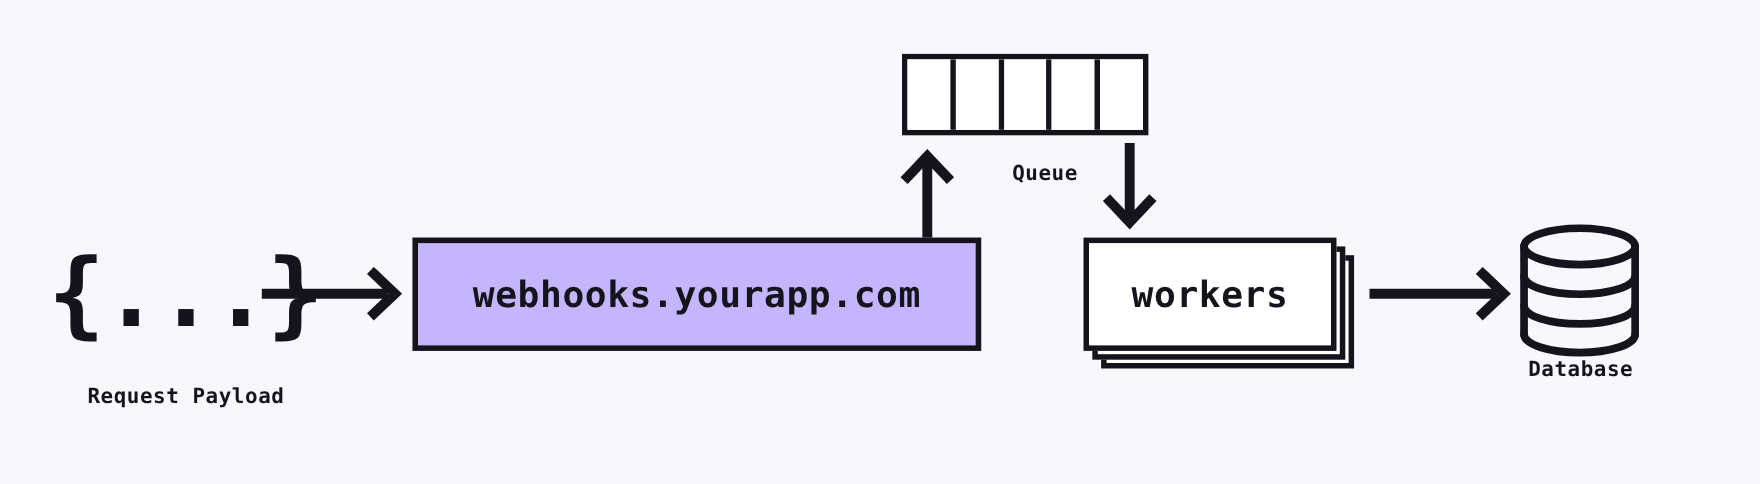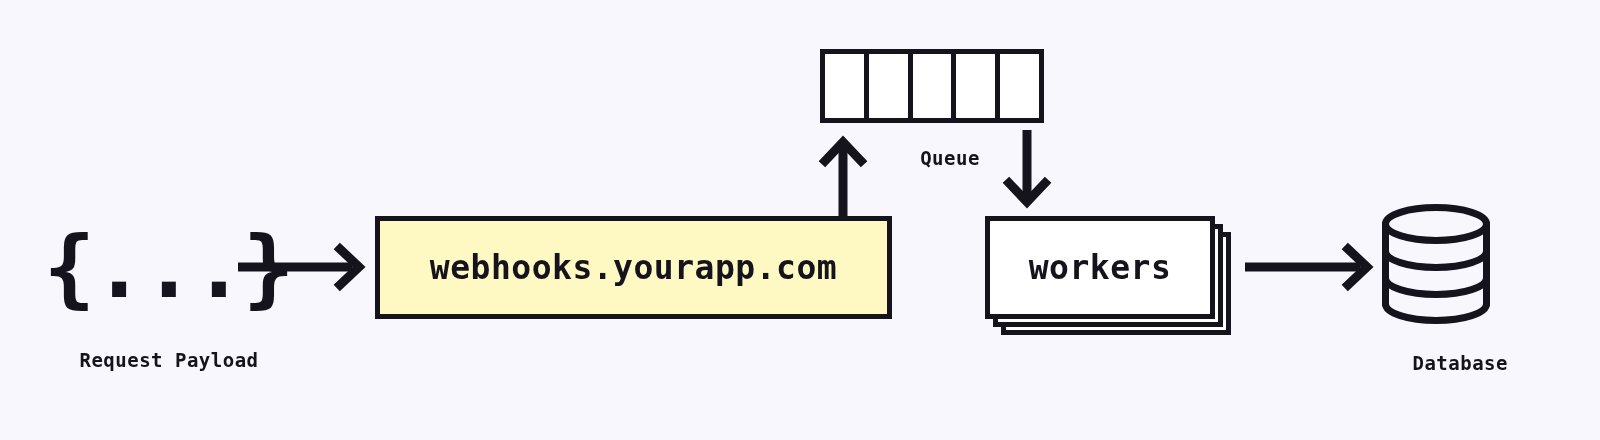--- a/index.html
+++ b/index.html
@@ -47,21 +47,21 @@
     text-align: center;
     font-size: 19px;
     font-weight: 700;
     letter-spacing: 0.5px;
     color: #15141d;
   }
 
   
   .rect-box {
     box-sizing: border-box;
-    background: #fef9c3;
+    background: #c4b5fd;
     border: 5px solid #15141d;
     display: flex;
     align-items: center;
     justify-content: center;
   }
   #webhooks-box {
     left: 375px;
     top: 216px;
     width: 517px;
     height: 103px;
@@ -132,23 +132,23 @@
 
   
   #database-cylinder {
     left: 1380px;
     top: 203px;
     width: 112px;
     height: 122px;
   }
   #database-label {
     left: 1366px;
-    top: 352px;
+    top: 325px;
     width: 142px;
-    text-align: right;
+    text-align: center;
     font-size: 19px;
     font-weight: 700;
     letter-spacing: 0.5px;
     color: #15141d;
   }
 
   
   #connectors {
     position: absolute;
     left: 0;

